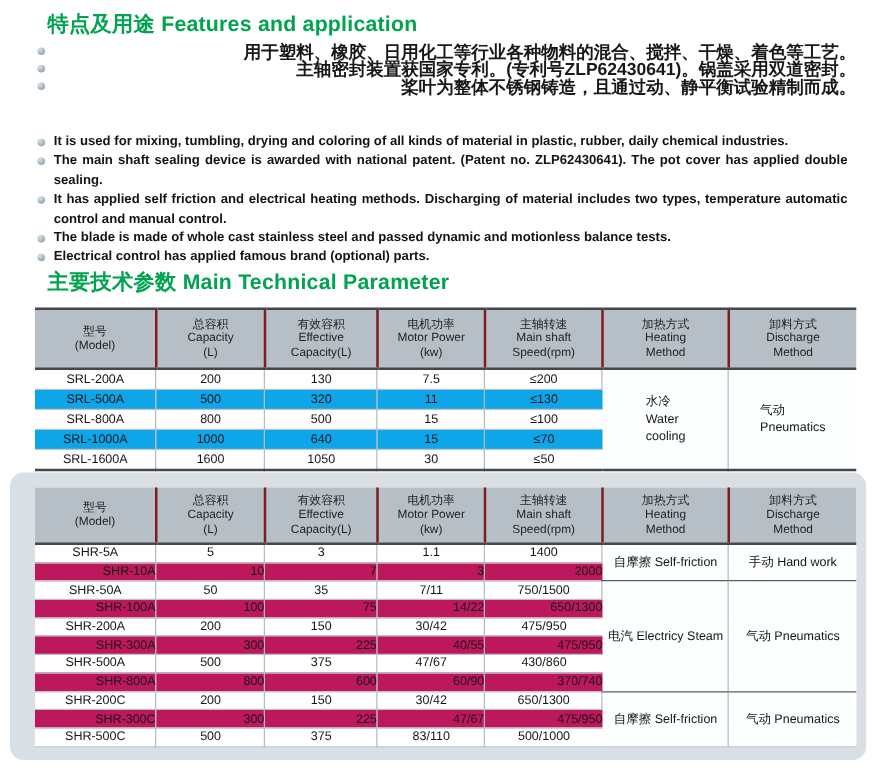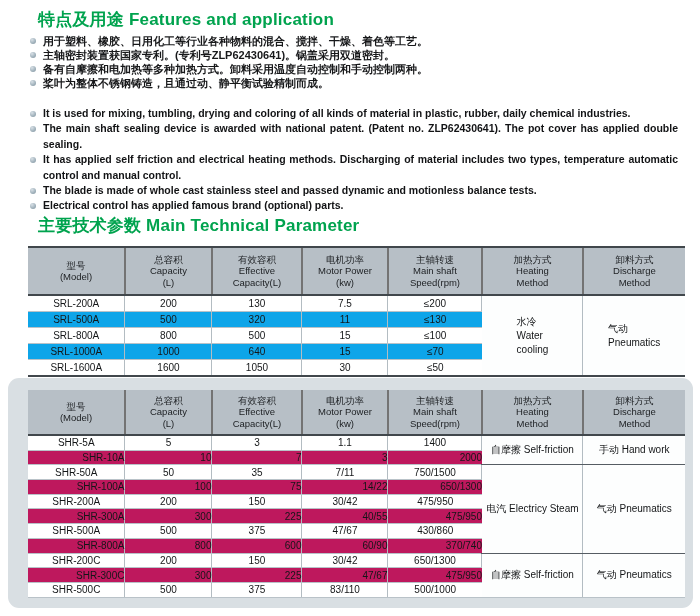--- a/index.html
+++ b/index.html
@@ -16,21 +16,21 @@
     white-space:nowrap;
     text-align:right;
   }
   #title1{top:8px;}
   #title2{top:214px;}
 
   ul.features{list-style:none;margin:0;padding:0;position:absolute;left:30px;}
   #features-cn{top:34px;width:655px;}
   #features-en{top:106px;width:648px;}
   ul.features li{display:flex;align-items:flex-start;}
-  #features-cn li{font-size:11px;font-weight:bold;color:#17181a;line-height:14px;}
+  #features-cn li{font-size:14px;font-weight:bold;color:#17181a;line-height:14px;text-align:right;}
   #features-en li{font-size:10.5px;color:#121315;line-height:15.4px;}
   .bullet{
     flex:0 0 auto;width:6px;height:6px;border-radius:50%;
     background:radial-gradient(circle at 35% 30%, #d8e0e6 0%, #9fb0ba 60%, #7e909b 100%);
     margin:4px 7px 0 0;
   }
   #features-en .bullet{margin-top:5px;}
   ul.features .txt{flex:1;}
   #features-en .txt{text-align:justify;font-weight:bold;}
 
@@ -39,21 +39,21 @@
     border-collapse:collapse;table-layout:fixed;width:657px;
     font-family:"Liberation Sans","DejaVu Sans",sans-serif;
   }
   #table1{position:absolute;left:28px;top:246px;border-bottom:2px solid #41474c;}
   .col-model{width:14.76%;} .col-cap{width:13.24%;} .col-eff{width:13.70%;}
   .col-mot{width:13.09%;} .col-spd{width:14.31%;} .col-heat{width:15.37%;} .col-dis{width:15.53%;}
 
   table.spec thead th{
     background:#b7bfc6;color:#202326;font-weight:normal;
     font-size:9.5px;line-height:11.5px;text-align:center;vertical-align:middle;
-    border-left:2px solid #737373;padding:3px 0;
+    border-left:2px solid #7f1d1d;padding:3px 0;
   }
   table.spec thead th:first-child{border-left:none;margin-top:28px;}
   #table1 thead th{border-top:2px solid #41474c;border-bottom:2px solid #41474c;height:40px;}
   #table2 thead th{border-bottom:2px solid #41474c;height:38px;}
 
   table.spec tbody td{
     font-size:10px;color:#141618;text-align:center;vertical-align:middle;
     border-right:1px solid #b3bcc2;border-bottom:1px solid #b9c2c8;
     padding:0;
   }
@@ -81,24 +81,20 @@
   <h2 class="sec-title" id="title1">特点及用途 Features and application</h2>
 
   <ul class="features" id="features-cn">
       <li>
         <span class="bullet"></span>
         <span class="txt">用于塑料、橡胶、日用化工等行业各种物料的混合、搅拌、干燥、着色等工艺。</span>
       </li>
       <li>
         <span class="bullet"></span>
         <span class="txt">主轴密封装置获国家专利。(专利号ZLP62430641)。锅盖采用双道密封。</span>
-      </li>
-      <li>
-        <span class="bullet"></span>
-        <span class="txt">备有自摩擦和电加热等多种加热方式。卸料采用温度自动控制和手动控制两种。</span>
       </li>
       <li>
         <span class="bullet"></span>
         <span class="txt">桨叶为整体不锈钢铸造，且通过动、静平衡试验精制而成。</span>
       </li>
     </ul>
 
   <ul class="features" id="features-en">
       <li>
         <span class="bullet"></span>

